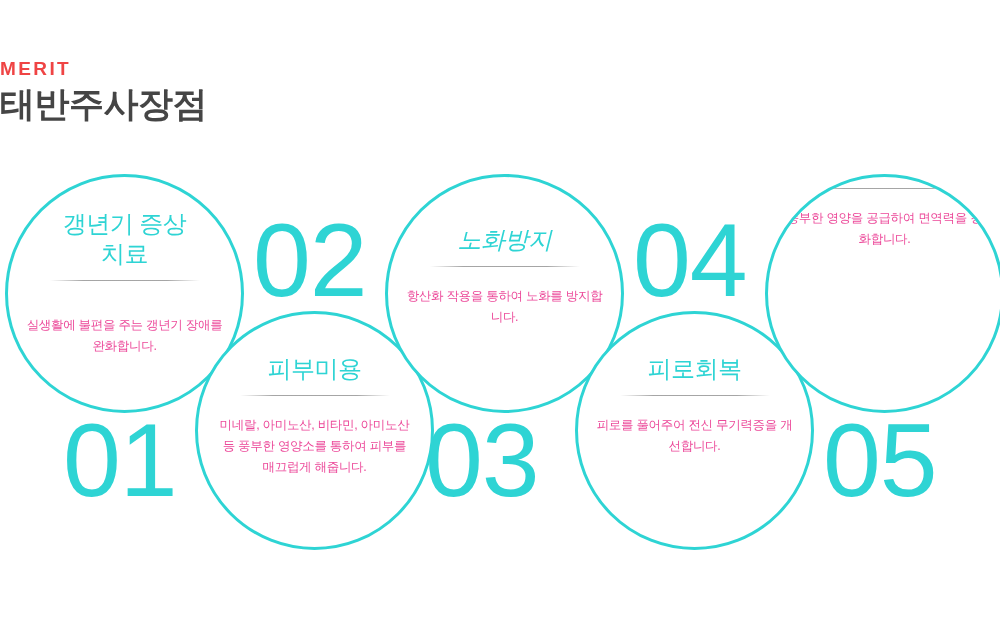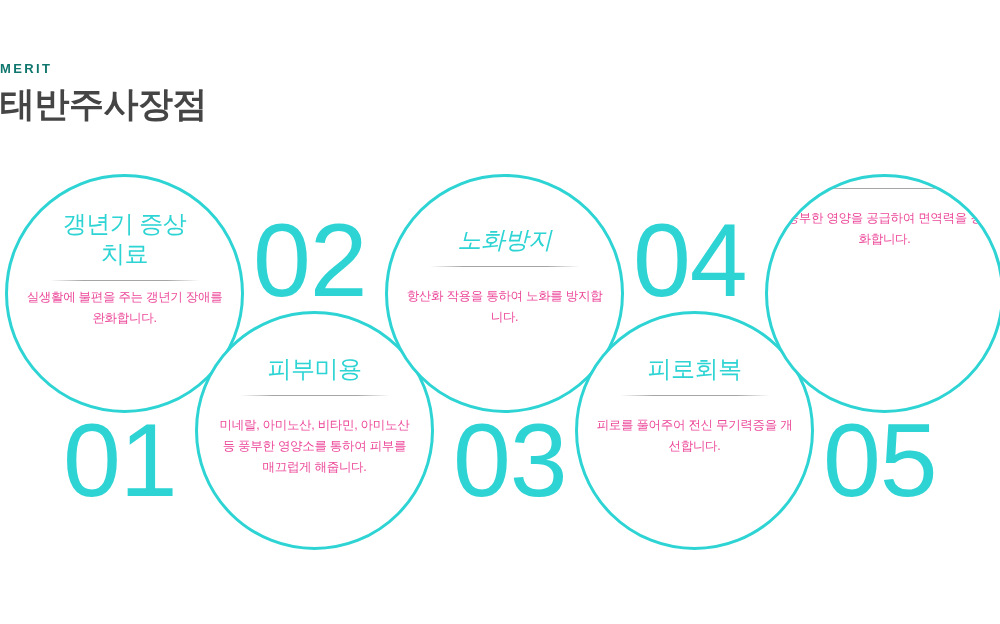--- a/index.html
+++ b/index.html
@@ -23,24 +23,24 @@
   }
 
   
   .header {
     position: absolute;
     left: 0px;
     top: 60px;
     width: 420px;
   }
   .eyebrow {
-    font-size: 13px;
+    font-size: 19px;
     font-weight: bold;
     letter-spacing: 2.4px;
-    color: #0f766e;
+    color: #ef4444;
     line-height: 18px;
     margin: 0 0 4px 0;
     white-space: nowrap;
   }
   .headline {
     font-size: 35px;
     line-height: 44px;
     color: #454545;
     white-space: nowrap;
     margin: 0;
@@ -119,30 +119,30 @@
   .c3 { left: 385px; top: 174px; }
   .c4 { left: 575px; top: 311px; }
   .c5 { left: 765px; top: 174px; }
 
   .c1 .title { padding-top: 32px; }
   .c3 .title { padding-top: 48px; font-style: italic; }
   .c5 .title { padding-top: 48px; }
   .c2 .title { padding-top: 40px; }
   .c4 .title { padding-top: 40px; }
 
-  .c1 .desc { margin-top: 6px; }
+  .c1 .desc { margin-top: 34px; }
   .c3 .desc { margin-top: 19px; }
   .c5 .desc { }
   .c2 .desc { margin-top: 19px; }
   .c4 .desc { margin-top: 19px; }
 
   
   .n1 { left: 63px;  top: 408px; }
   .n2 { left: 253px; top: 208px; }
-  .n3 { left: 453px; top: 408px; }
+  .n3 { left: 425px; top: 408px; }
   .n4 { left: 633px; top: 208px; }
   .n5 { left: 823px; top: 408px; }
 </style>
 </head>
 <body>
 
 <div id="stage">
 
   <div class="header">
     <div class="eyebrow">MERIT</div>

